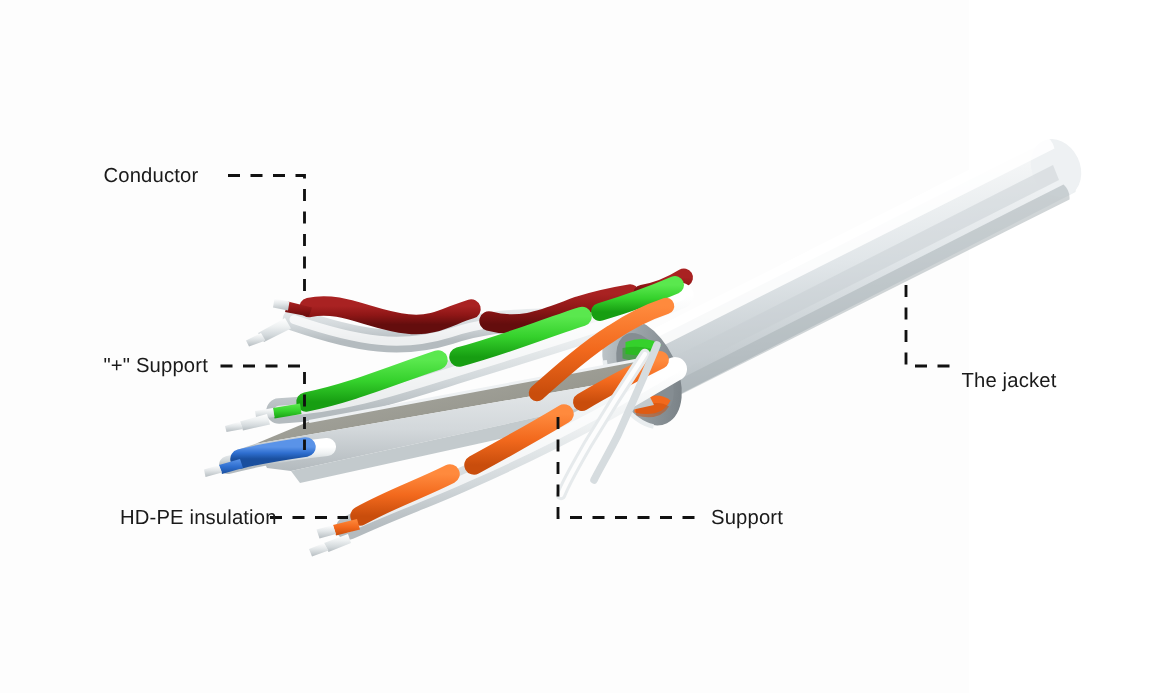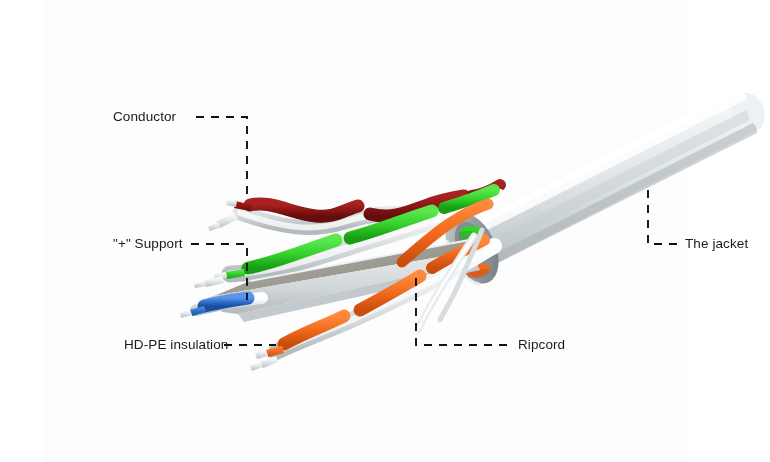--- a/index.html
+++ b/index.html
@@ -8,42 +8,41 @@
     width:770px;height:462px;
     background:#ffffff;
     font-family:"Liberation Sans", sans-serif;
     overflow:hidden;
     position:relative;
   }
   #diagram-root{
     position:relative;
     width:646px;height:462px;
     background:#fdfdfd;
-    margin-left:44px;
   }
   #cable-svg{
     position:absolute;
     left:0;top:0;
     width:770px;height:462px;
     display:block;
   }
   .callout-label{
     position:absolute;
     font-family:"Liberation Sans", sans-serif;
     font-size:13.5px;
     color:#1a1a1a;
     letter-spacing:0.1px;
     white-space:nowrap;
     line-height:1;
   }
   #label-conductor{ left:69px; top:110px; }
   #label-plus-support{ left:69px; top:237px; }
   #label-hdpe{ left:80px; top:338px; }
   #label-ripcord{ left:474px; top:338px; }
-  #label-jacket{ left:641px; top:237px; }
+  #label-jacket{ left:641px; top:247px; }
 </style>
 </head>
 <body>
 
 <div id="diagram-root">
 
   <svg id="cable-svg" viewBox="0 0 770 462" xmlns="http://www.w3.org/2000/svg">
     <defs>
       <linearGradient id="gradJacket" x1="0" y1="0" x2="0" y2="1">
         <stop offset="0%" stop-color="#ffffff"></stop>
@@ -247,17 +246,17 @@
       <path d="M 604,190 L 604,244 L 636,244"></path>
     </g>
   </svg>
 
   <div class="callout-label" id="label-conductor">Conductor</div>
 
   <div class="callout-label" id="label-plus-support">"+" Support</div>
 
   <div class="callout-label" id="label-hdpe">HD-PE insulation</div>
 
-  <div class="callout-label" id="label-ripcord">Ripcord</div>
+  <div class="callout-label" id="label-ripcord">Support</div>
 
   <div class="callout-label" id="label-jacket">The jacket</div>
 
 </div>
 
 </body></html>

